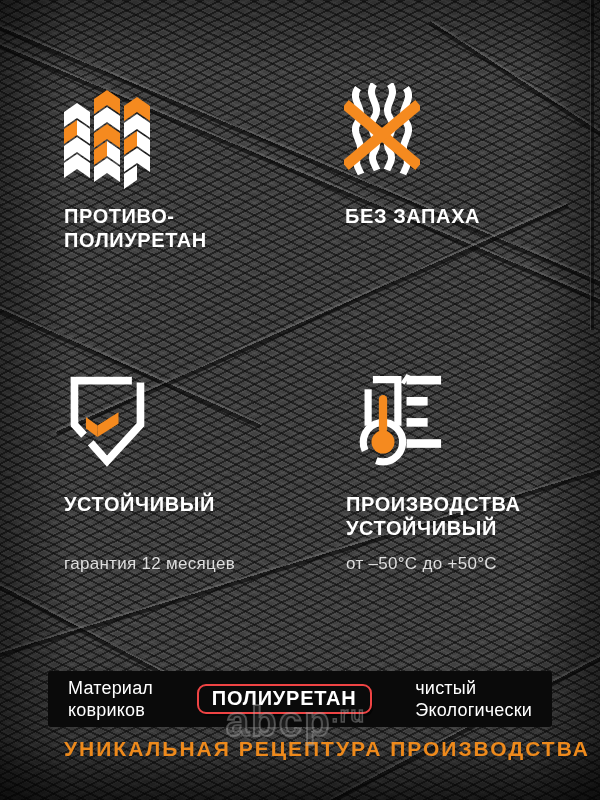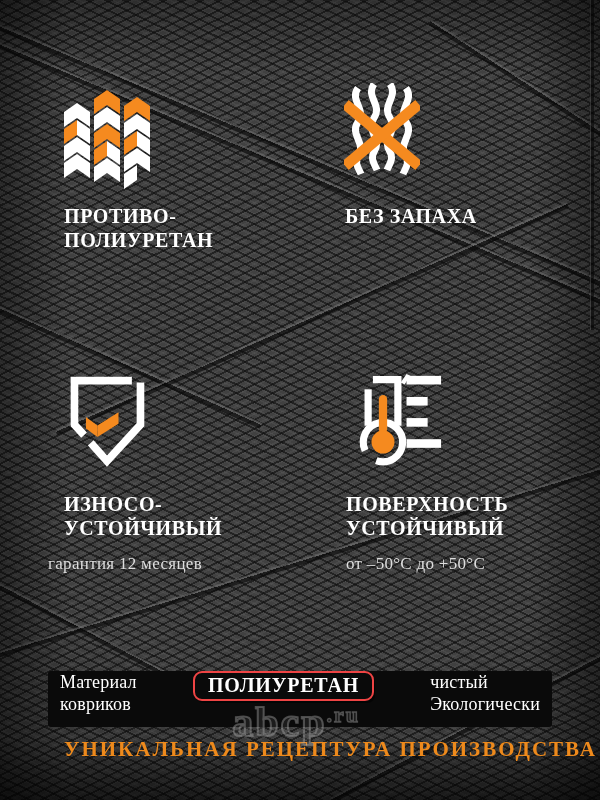--- a/index.html
+++ b/index.html
@@ -1,18 +1,18 @@
 <!DOCTYPE html>
 <html><head>
 <meta charset="utf-8">
 <style>
   html,body{margin:0;padding:0;background:#1b1b1b;}
   #app{
     position:relative;width:600px;height:800px;overflow:hidden;
-    font-family:Liberation Serif, serif;
+    font-family:Liberation Sans, sans-serif;
     background-color:#414141;
     background-image:
       repeating-linear-gradient(154deg, rgba(15,15,15,.62) 0 1.8px, rgba(0,0,0,0) 1.8px 8px),
       repeating-linear-gradient(206deg, rgba(15,15,15,.62) 0 1.8px, rgba(0,0,0,0) 1.8px 8px),
       repeating-linear-gradient(154deg, rgba(140,140,140,.10) 3px 4.5px, rgba(0,0,0,0) 4.5px 8px),
       repeating-linear-gradient(206deg, rgba(140,140,140,.10) 3px 4.5px, rgba(0,0,0,0) 4.5px 8px);
   }
   .tread{position:absolute;height:6px;transform-origin:0 0;z-index:2;opacity:.75;
     background:linear-gradient(180deg, rgba(125,125,125,.6) 0 2px, rgba(8,8,8,.85) 2px 6px);}
   .t1{left:-20px;top:16px;width:700px;transform:rotate(23deg);}
@@ -29,22 +29,22 @@
     background:
       radial-gradient(120% 90% at 52% 42%, rgba(0,0,0,0) 48%, rgba(0,0,0,.5) 94%),
       linear-gradient(180deg, rgba(0,0,0,.28), rgba(0,0,0,0) 70px),
       linear-gradient(0deg, rgba(0,0,0,.55), rgba(0,0,0,0) 60px),
       linear-gradient(90deg, rgba(0,0,0,.38), rgba(0,0,0,0) 70px),
       linear-gradient(270deg, rgba(0,0,0,.38), rgba(0,0,0,0) 70px);}
   .abs{position:absolute;z-index:5;}
   .title{color:#ffffff;font-size:20px;font-weight:700;line-height:24px;letter-spacing:.6px;white-space:nowrap;}
   .subtitle{color:#dedede;font-size:17px;font-weight:400;letter-spacing:.3px;white-space:nowrap;}
   .material-bar{position:absolute;left:48px;top:671px;width:504px;height:56px;z-index:5;
-    background:#0a0a0a;border-radius:3px;display:flex;align-items:flex-start;
-    justify-content:space-between;padding:0 12px;box-sizing:border-box;}
+    background:#0a0a0a;border-radius:3px;display:flex;align-items:center;
+    justify-content:space-between;padding:0 20px;box-sizing:border-box;}
   .mb-text{color:#ffffff;font-size:18px;font-weight:500;line-height:22px;letter-spacing:.2px;white-space:nowrap;}
   .badge{border:2px solid #ef4444;border-radius:9px;padding:1px 13px 2px;color:#ffffff;
     font-size:20px;font-weight:700;letter-spacing:.8px;white-space:nowrap;
     box-shadow:2px 3px 0 -1px rgba(0,0,0,.6);}
   .tagline{position:absolute;left:64px;top:737px;width:504px;z-index:5;text-align:center;
     color:#ee8a1c;font-size:21px;font-weight:700;letter-spacing:2px;white-space:nowrap;}
   .watermark{position:absolute;left:50%;top:698px;transform:translateX(-53%);z-index:6;
     font-weight:700;font-size:42px;letter-spacing:2px;opacity:.8;white-space:nowrap;
     color:rgba(170,170,170,.14);-webkit-text-stroke:2px rgba(175,175,175,.5);}
   .watermark .tld{font-size:22px;vertical-align:14px;-webkit-text-stroke:1.4px rgba(175,175,175,.5);}
@@ -126,45 +126,44 @@
   <section>
     <svg class="abs" style="left:63px;top:367px" width="88" height="100" viewBox="0 0 92 100">
       <g stroke="#ffffff" stroke-width="8" fill="none" stroke-linecap="butt">
         <path d="M22,69 L12,58 L12,12 L72,12"></path>
         <path d="M81,14 L81,58 L46,96 L29,77"></path>
       </g>
       <polygon fill="#f58a1f" points="24,50 36,59 36,71 24,62"></polygon>
       <polygon fill="#f58a1f" points="36,59 58,45 58,57 36,71"></polygon>
     </svg>
     <div class="abs title" style="left:64px;top:492px">
-      <div>ИЗНОСО-</div>
       <div>УСТОЙЧИВЫЙ</div>
     </div>
-    <div class="abs subtitle" style="left:48px;top:554px">гарантия 12 месяцев</div>
+    <div class="abs subtitle" style="left:64px;top:554px">гарантия 12 месяцев</div>
   </section>
 
   <section>
     <svg class="abs" style="left:347px;top:370px" width="96" height="100" viewBox="0 0 100 102">
       <g stroke="#ffffff" stroke-width="7.5" fill="none" stroke-linecap="butt">
         <path d="M27,9 L53,9 L53,57"></path>
         <path d="M22,19 L22,57"></path>
         <path d="M18.9,82.7 A20.5,20.5 0 1 1 30.5,93.3"></path>
       </g>
       <polygon fill="#ffffff" points="56,12 62,3 66,5 60,14"></polygon>
       <rect fill="#f58a1f" x="33.2" y="25" width="8.6" height="40" rx="4.3"></rect>
       <circle fill="#f58a1f" cx="37.5" cy="74" r="12"></circle>
       <g fill="#ffffff">
         <rect x="62" y="5" width="36" height="9"></rect>
         <rect x="62" y="27" width="22" height="9"></rect>
         <rect x="62" y="49" width="22" height="9"></rect>
         <rect x="62" y="71" width="36" height="9"></rect>
       </g>
     </svg>
     <div class="abs title" style="left:346px;top:492px">
-      <div>ПОВЕРХНОСТЬ</div>
+      <div>ПРОИЗВОДСТВА</div>
       <div>УСТОЙЧИВЫЙ</div>
     </div>
     <div class="abs subtitle" style="left:346px;top:554px">от –50°C до +50°C</div>
   </section>
 
   <div class="material-bar">
     <div class="mb-text">
       <div>Материал</div>
       <div>ковриков</div>
     </div>

